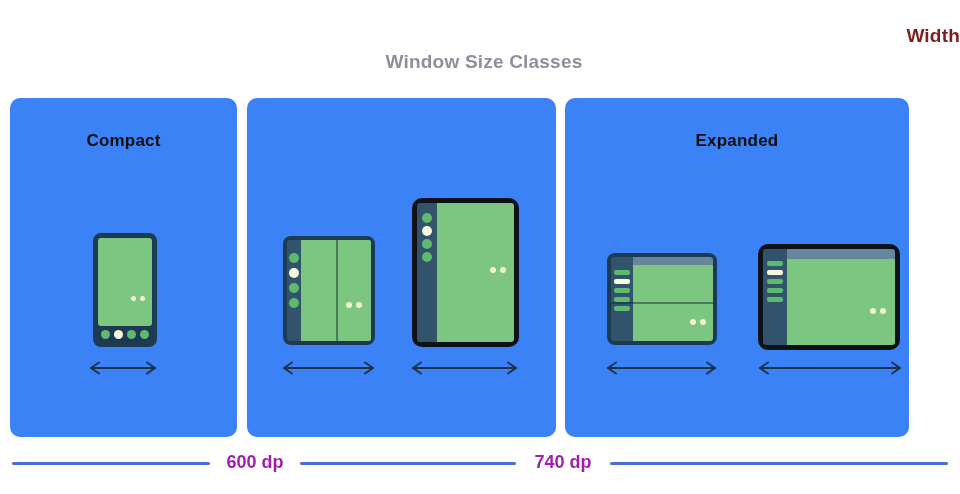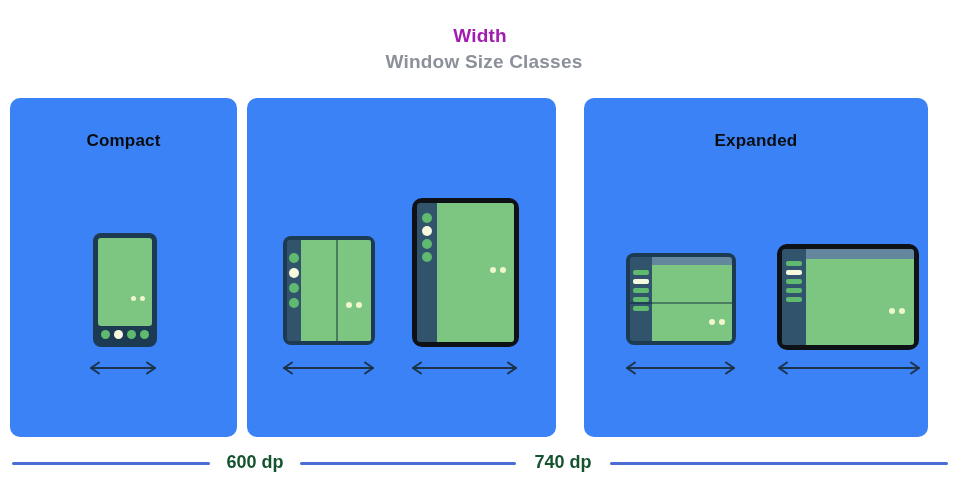--- a/index.html
+++ b/index.html
@@ -1,31 +1,31 @@
 <!DOCTYPE html>
 <html><head>
 <meta charset="utf-8">
 <style>
   html,body{margin:0;padding:0;background:#fff;}
   .stage{
     position:relative;width:960px;height:494px;background:#ffffff;
     font-family:"Liberation Sans",sans-serif;overflow:hidden;
   }
   .title{
-    position:absolute;top:25px;left:0;right:0;text-align:center;
-    font-size:19px;font-weight:700;color:#a21caf;letter-spacing:.2px;
+    position:absolute;top:25px;left:0;right:0;text-align:right;
+    font-size:19px;font-weight:700;color:#7f1d1d;letter-spacing:.2px;
   }
   .subtitle{
     position:absolute;top:51px;left:0;right:0;text-align:center;
     font-size:19px;font-weight:700;color:#8b909a;letter-spacing:.2px;margin-left:8px;
   }
   .panel{position:absolute;top:98px;height:339px;background:#3b82f6;border-radius:10px;}
   .panel-compact{left:10px;width:227px;}
   .panel-medium{left:247px;width:309px;}
-  .panel-expanded{left:584px;width:344px;}
+  .panel-expanded{left:565px;width:344px;}
   .panel-label{
     position:absolute;top:33px;left:0;right:0;text-align:center;
     font-size:17px;font-weight:700;color:#0b0c0f;letter-spacing:.2px;
   }
   .dotrow{display:flex;justify-content:flex-end;gap:4px;}
   .dot{width:5px;height:5px;border-radius:50%;background:#f1f6cf;}
   .dot6{width:6px;height:6px;border-radius:50%;background:#f1f6cf;}
   .c-green{background:#5fba6f;}
   .c-cream{background:#f6f9dd;}
   .stripe{width:16px;height:5px;border-radius:2px;background:#5fba6f;}
@@ -102,21 +102,21 @@
   .tabletl-green .l.long1{margin-bottom:9px;}
   .tabletl-green .dotrow{margin-top:5px;padding-right:3px;}
   
   .arrow{position:absolute;top:262px;height:16px;}
   .arrow svg{display:block;}
   
   .ruler-seg{position:absolute;top:462px;height:3px;border-radius:2px;background:#4a6ed3;}
   .seg1{left:12px;width:198px;}
   .seg2{left:300px;width:216px;}
   .seg3{left:610px;width:338px;}
-  .bp{position:absolute;top:452px;font-size:18px;font-weight:700;color:#14532d;text-align:center;}
+  .bp{position:absolute;top:452px;font-size:18px;font-weight:700;color:#a21caf;text-align:center;}
   .bp1{left:210px;width:90px;}
   .bp2{left:516px;width:94px;}
 </style>
 </head>
 <body>
 
 <div class="stage">
 
   <div class="title">Width</div>
   <div class="subtitle">Window Size Classes</div>

